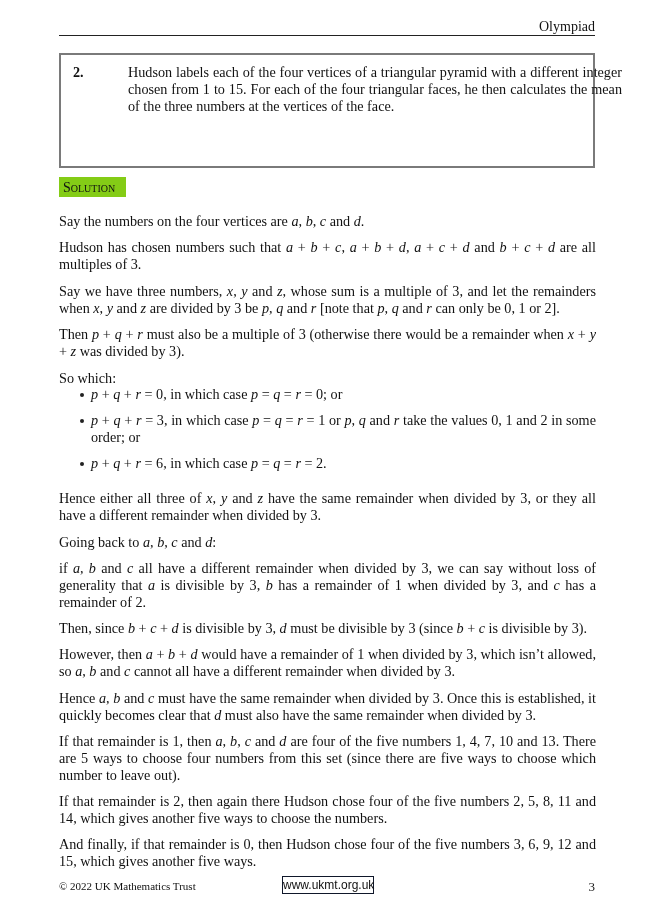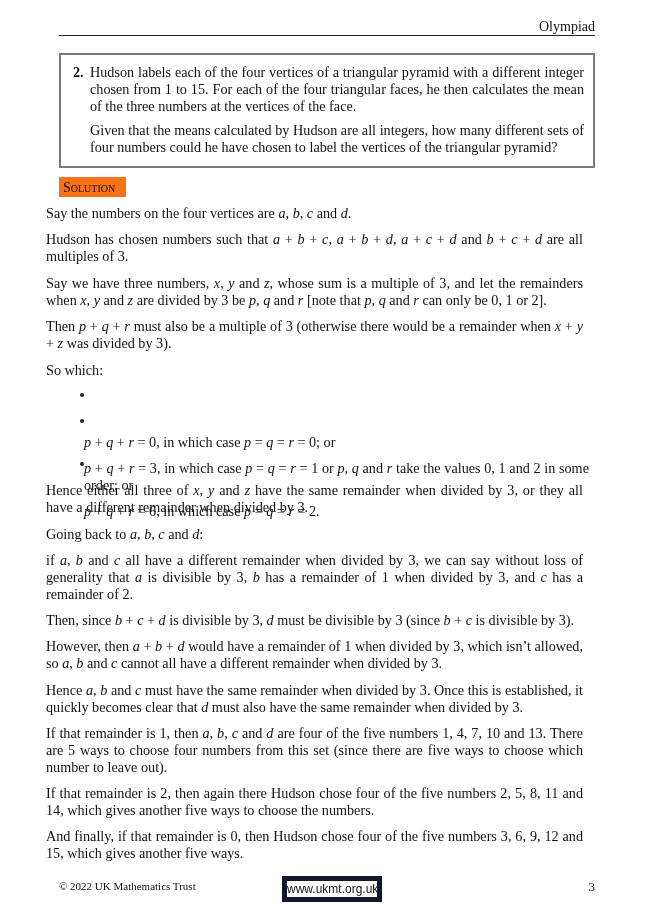--- a/index.html
+++ b/index.html
@@ -24,54 +24,53 @@
   .qbox {
     position: absolute; left: 59px; top: 53px; width: 532px; height: 111px;
     border: 2px solid #7a7a7a;
   }
   .qbox .num {
     position: absolute; left: 12px; top: 9px; font-weight: bold;
   }
   .qbox .para {
     position: absolute; left: 29px; width: 494px; text-align: justify;
   }
-  .qbox .p1 { top: 9px; }
+  .qbox .p1 { top: 9px; margin-left: 38px; }
   .qbox .p2 { top: 67px; }
   .sol-label {
     position: absolute; left: 59px; top: 177px; height: 20px; width: 67px;
-    background: #f97316;
+    background: #84cc16;
   }
   .sol-label span {
     position: absolute; left: 4px; top: 2px;
     font-variant: small-caps; font-size: 14px;
   }
-  .para-abs { position: absolute; left: 46px; width: 537px; text-align: justify; }
+  .para-abs { position: absolute; left: 59px; width: 537px; text-align: justify; margin-top: 8px; }
   .bullet { position: absolute; left: 80px; width: 4px; height: 4px; background: #222; border-radius: 50%; }
-  .bul-text { position: absolute; left: 84px; width: 505px; text-align: justify; margin-top: 48px; }
+  .bul-text { position: absolute; left: 91px; width: 505px; text-align: justify; }
   i { font-style: italic; }
   .footer-left { position: absolute; left: 59px; top: 878px; font-size: 11px; }
   .footer-link {
     position: absolute; left: 282px; top: 876px; width: 90px; height: 16px;
-    border: 5px solid #0f172a;
+    border: 1px solid #0f172a;
     font-family: "Liberation Sans", "DejaVu Sans", sans-serif; font-size: 12px;
     line-height: 16px; text-align: center; color: #111;
   }
   .footer-page { position: absolute; right: 60px; top: 878px; font-size: 13px; }
 </style>
 </head>
 <body>
 
 <div class="header">
   <span class="section">Olympiad</span>
 </div>
 
 <div class="qbox">
   <span class="num">2.</span>
   <div class="para p1">Hudson labels each of the four vertices of a triangular pyramid with a different integer chosen from 1 to 15. For each of the four triangular faces, he then calculates the mean of the three numbers at the vertices of the face.</div>
-  <div class="para p2">Given that the means calculated by Hudson are all integers, how many different sets of four numbers could he have chosen to label the vertices of the triangular pyramid?</div>
 </div>
 
 <div class="sol-label">
   <span>Solution</span>
 </div>
 
 <div class="para-abs" style="top:205px">Say the numbers on the four vertices are <i>a</i>, <i>b</i>, <i>c</i> and <i>d</i>.</div>
 <div class="para-abs" style="top:231px">Hudson has chosen numbers such that <i>a</i> + <i>b</i> + <i>c</i>, <i>a</i> + <i>b</i> + <i>d</i>, <i>a</i> + <i>c</i> + <i>d</i> and <i>b</i> + <i>c</i> + <i>d</i> are all multiples of 3.</div>
 <div class="para-abs" style="top:275px">Say we have three numbers, <i>x</i>, <i>y</i> and <i>z</i>, whose sum is a multiple of 3, and let the remainders when <i>x</i>, <i>y</i> and <i>z</i> are divided by 3 be <i>p</i>, <i>q</i> and <i>r</i> [note that <i>p</i>, <i>q</i> and <i>r</i> can only be 0, 1 or 2].</div>
 <div class="para-abs" style="top:318px">Then <i>p</i> + <i>q</i> + <i>r</i> must also be a multiple of 3 (otherwise there would be a remainder when <i>x</i> + <i>y</i> + <i>z</i> was divided by 3).</div>

